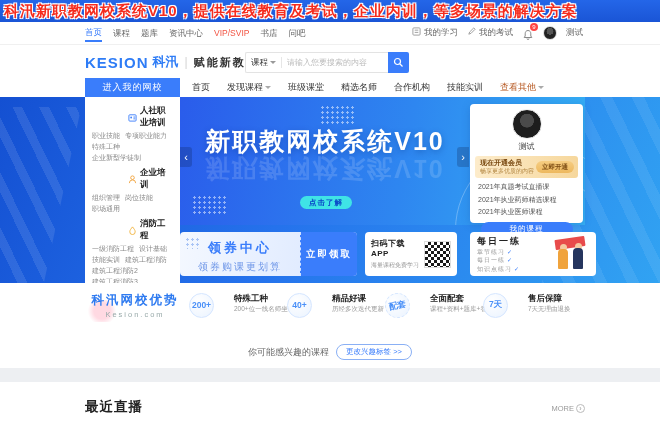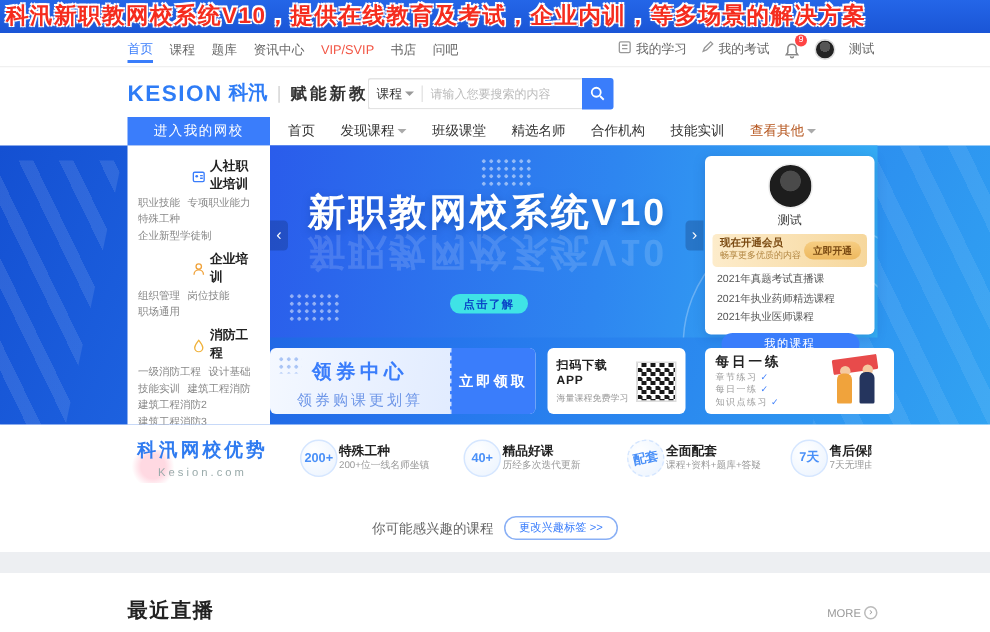--- a/index.html
+++ b/index.html
@@ -144,21 +144,21 @@
   .illus .h2 { position:absolute; left:24px; top:8px; width:7px; height:7px; background:#f5c9a0; border-radius:50%; }
 
   
   .adv { position:absolute; left:81px; top:287px; width:500px; height:36px; background:#fff; border-radius:3px;
     display:flex; align-items:center; overflow:hidden; }
   .adv-titlebox { position:relative; width:108px; text-align:center; flex:none; }
   .adv-titlebox::before { content:""; position:absolute; left:4px; top:8px; width:34px; height:22px;
     background:radial-gradient(circle,#ffd9e2 0 40%,transparent 70%); }
   .adv-title { position:relative; font-size:12.5px; font-weight:bold; color:#2f7bf0; letter-spacing:2px; }
   .adv-domain { position:relative; font-size:7.5px; color:#9aa; letter-spacing:2px; margin-top:1px; }
-  .adv-item { display:flex; align-items:center; gap:1px; width:98px; flex:none;margin-left:11px; }
+  .adv-item { display:flex; gap:20px; width:98px; flex:none; }
   .adv-badge { width:25px; height:25px; border-radius:50%; border:1px solid #d5e6ff; flex:none;
     background:radial-gradient(circle at 35% 30%,#fff,#eaf3ff); color:#4a90f8; font-weight:bold; font-size:8.5px;
     display:flex; align-items:center; justify-content:center; }
   .adv-badge.stamp { transform:rotate(-12deg); border-style:dashed; }
   .adv-t { font-size:8.5px; font-weight:bold; color:#222; line-height:11px; }
   .adv-d { font-size:6.5px; color:#999; line-height:9px; white-space:nowrap; }
 
   
   .gray-zone { position:absolute; left:0; top:283px; width:660px; height:99px; background:#f5f6f8; z-index:-1; }
   .gray-band { position:absolute; left:0; top:368px; width:660px; height:14px; background:#edeff2; }

